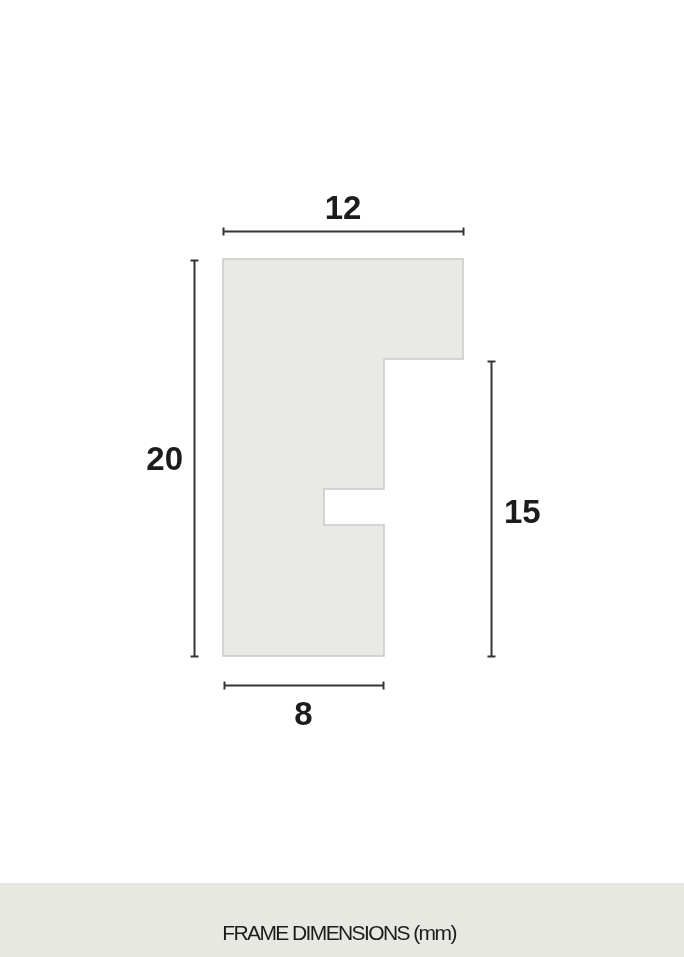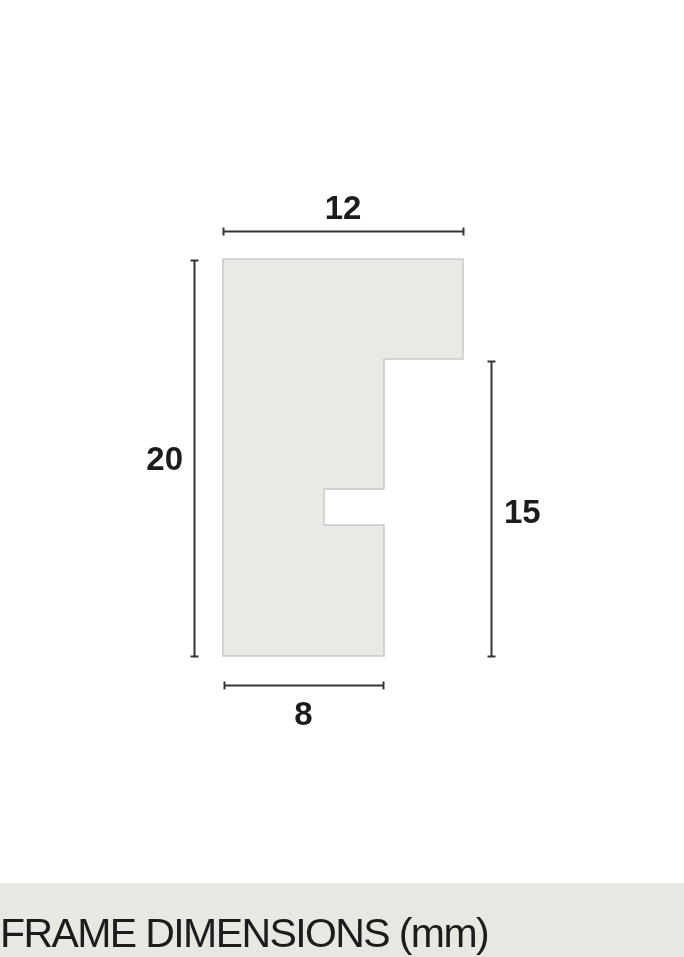--- a/index.html
+++ b/index.html
@@ -1,19 +1,19 @@
 <!DOCTYPE html>
 <html><head>
 <meta charset="utf-8">
 <style>
   html,body{margin:0;padding:0;}
   body{width:684px;height:957px;background:#ffffff;font-family:"Liberation Sans",sans-serif;overflow:hidden;position:relative;}
   .num{font-weight:bold;font-size:33px;fill:#1c1c1c;}
   #footer{position:absolute;left:0;top:883px;width:684px;height:74px;background:#e8e8e3;}
-  #footer span{position:absolute;left:0;right:6px;top:42px;text-align:left;font-size:41px;line-height:16px;letter-spacing:-1.6px;color:#1c1c1c;}
+  #footer span{position:absolute;left:0;right:6px;top:42px;text-align:center;font-size:21px;line-height:16px;letter-spacing:-1.6px;color:#1c1c1c;}
 </style>
 </head>
 <body>
 
 <svg width="684" height="883" viewBox="0 0 684 883" xmlns="http://www.w3.org/2000/svg">
 
   <path d="M223,259 H463 V359 H384 V489 H324 V525 H384 V656 H223 Z" fill="#e9e9e5" stroke="#c9c9c6" stroke-width="1.5"></path>
 
   <g stroke="#353535" stroke-width="2">
     <line x1="223.5" y1="231.5" x2="463.5" y2="231.5"></line>

